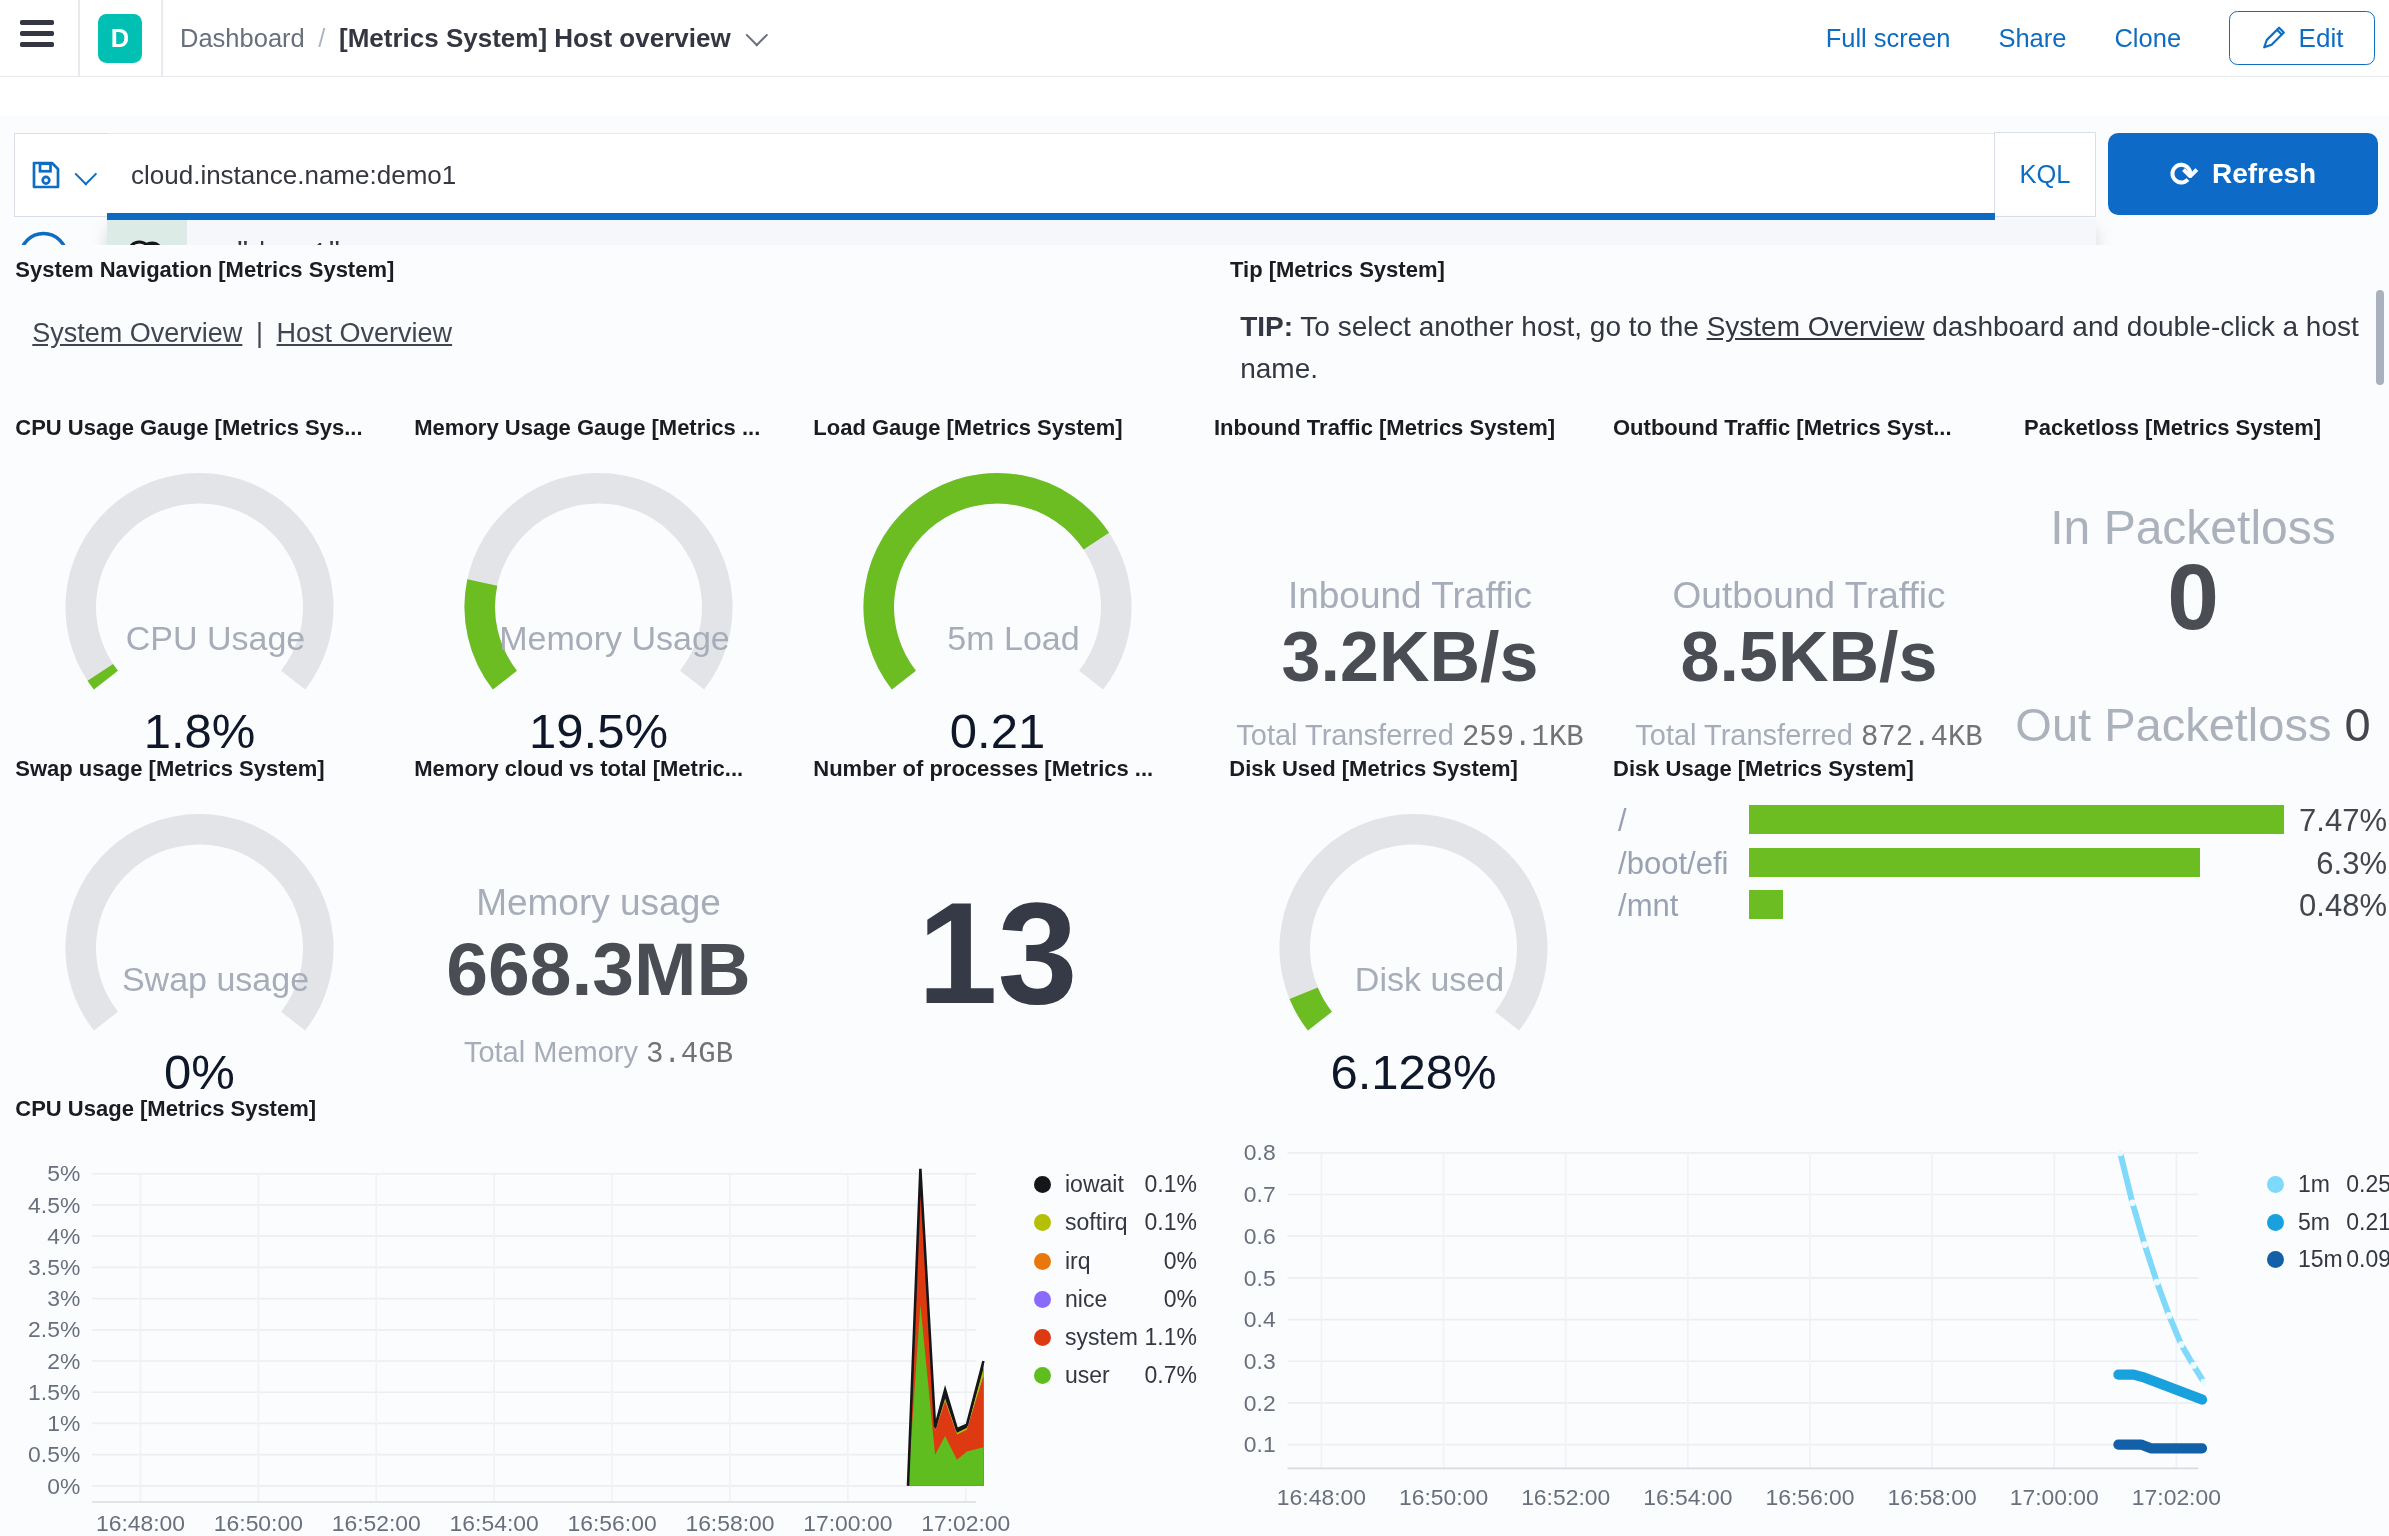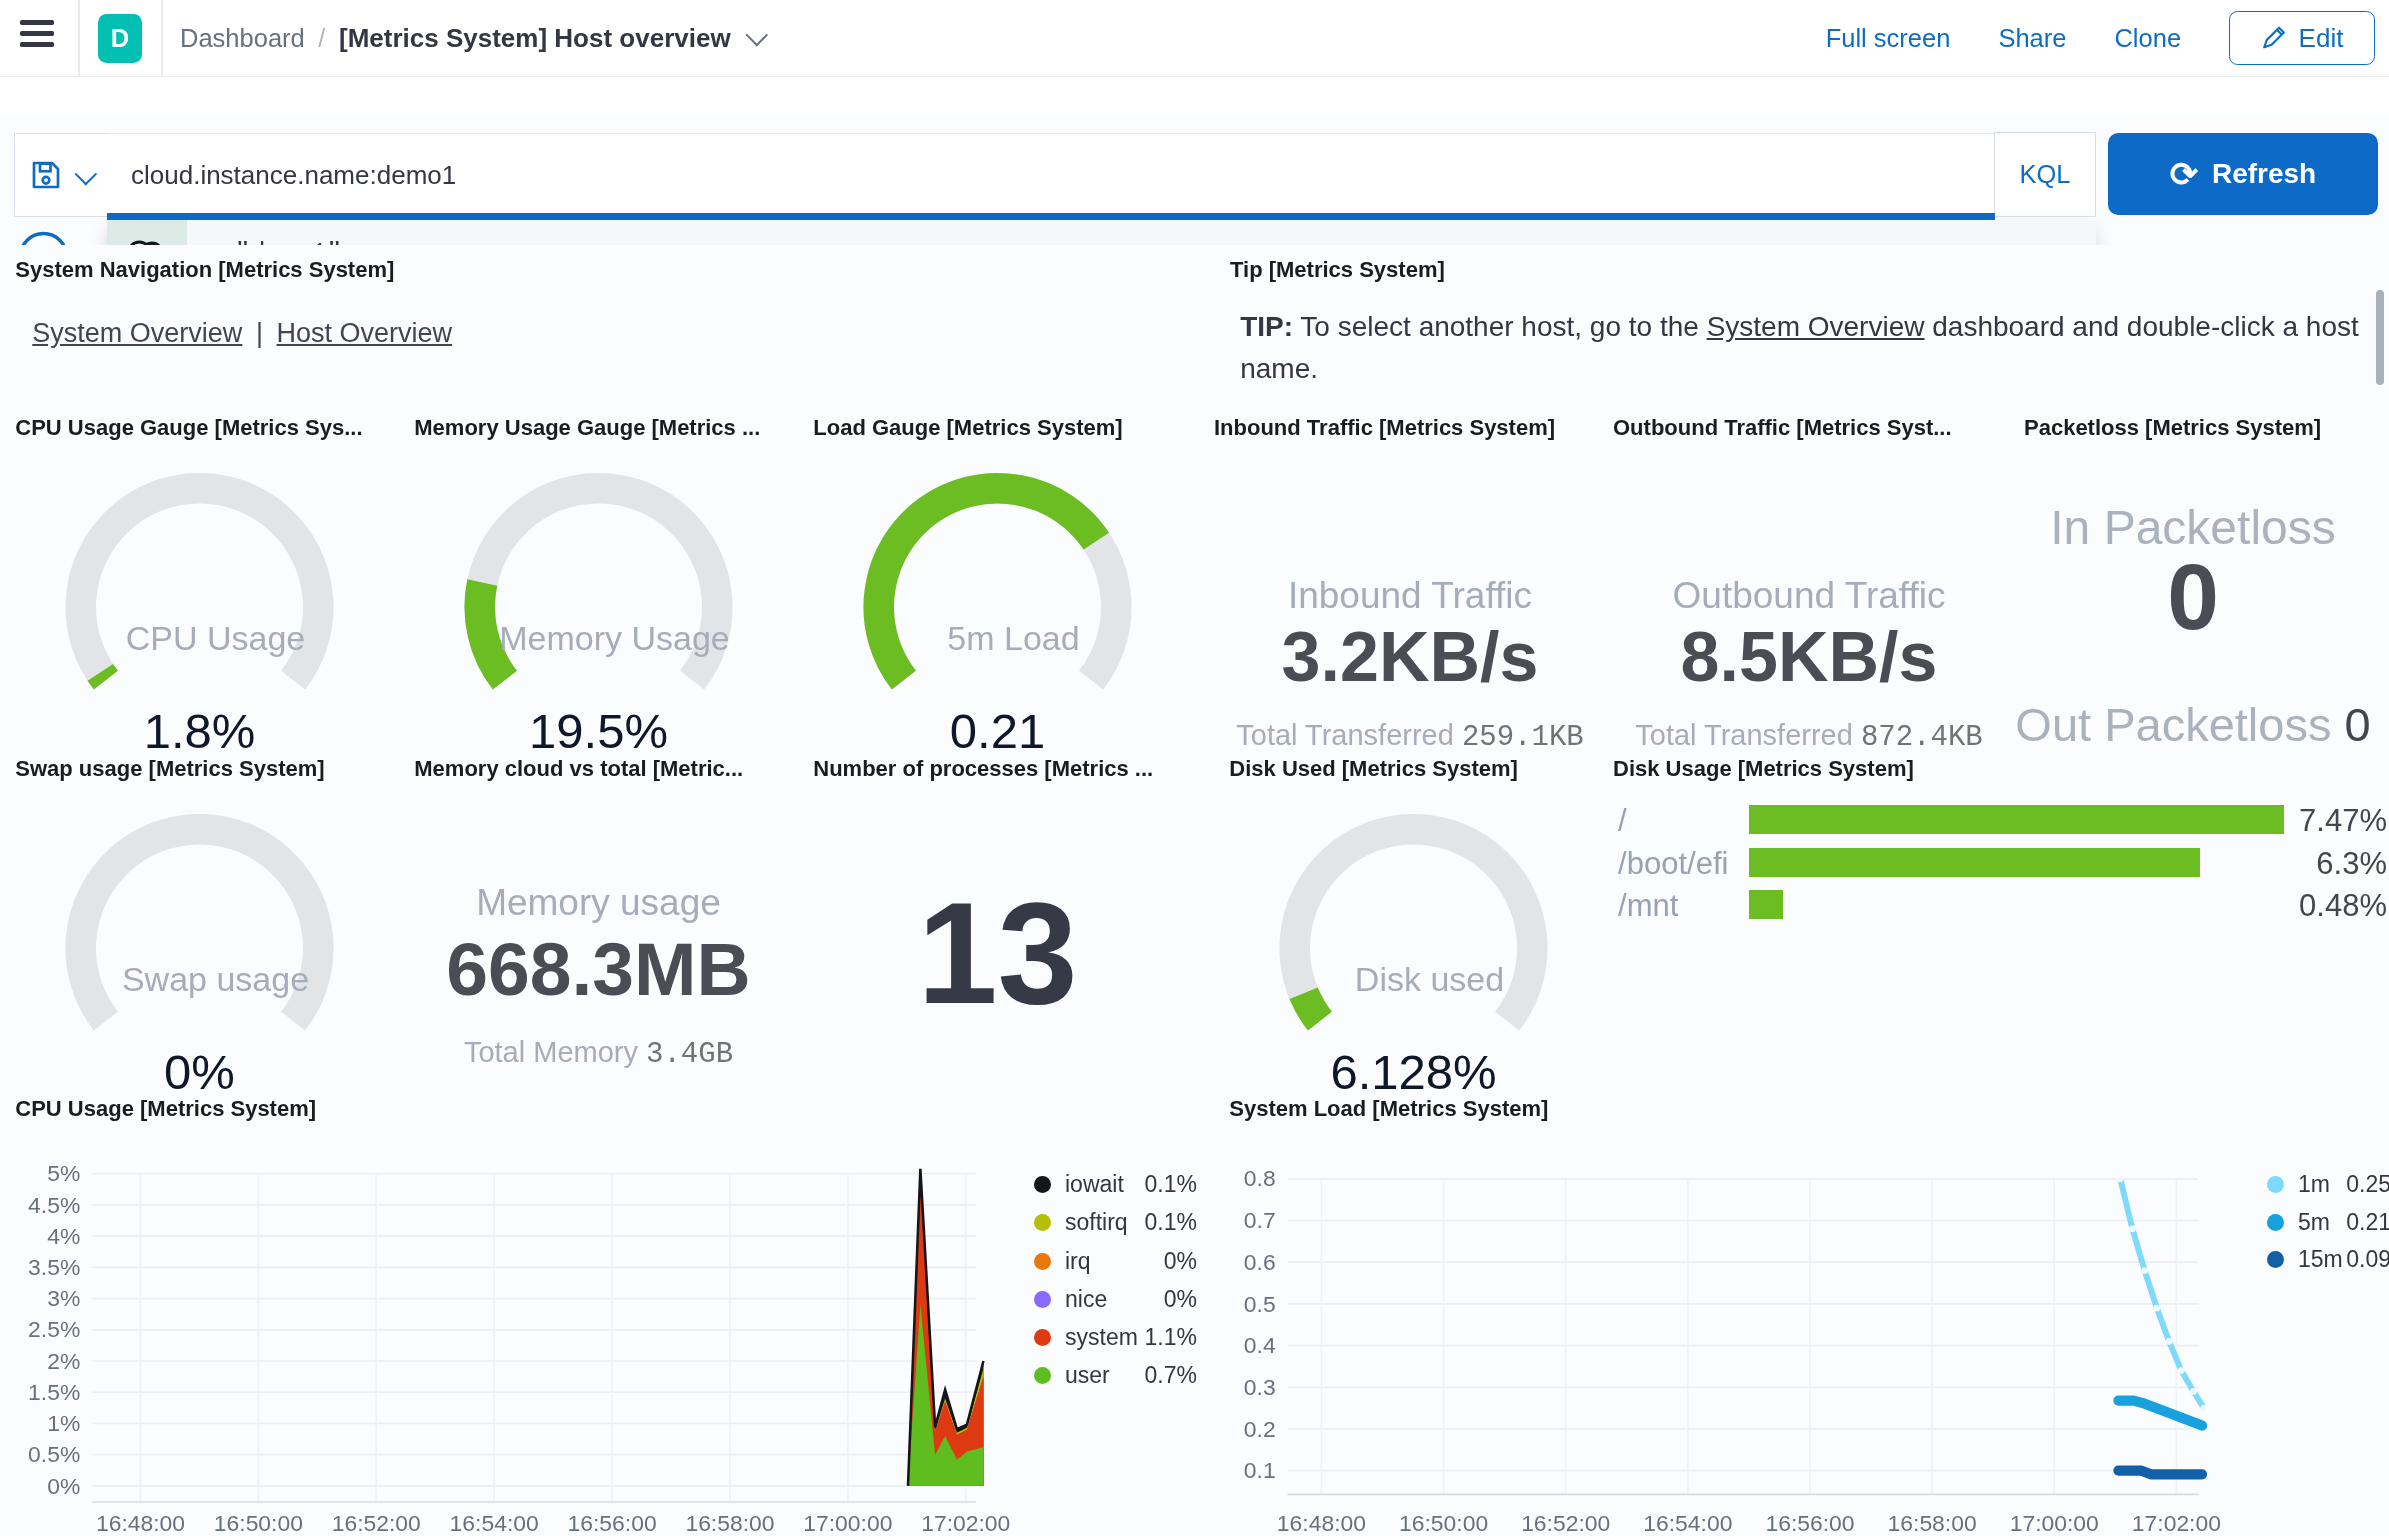--- a/index.html
+++ b/index.html
@@ -332,21 +332,20 @@
           </div>
           <div class="legend-row" style="left:1034px;top:263px;width:163px">
             <div class="dot" style="background:#5fbd20"></div>
             <div class="llab">user</div>
             <div class="lval">0.7%</div>
           </div>
         </div>
     </div>
 
     <div class="panel" style="left:1214px;top:851px;width:1175px;height:442px">
-      <div class="panel-title" style="padding-left:15.3px">System Load [Metrics System]</div>
       <svg id="load-chart" width="1175" height="419" viewBox="0 0 1384 494">
           <line x1="86" y1="67" x2="1160" y2="67" stroke="#eceef1" stroke-width="2"></line>
           <text x="72" y="76" text-anchor="end" font-size="27" fill="#69707d">0.8</text>
           <line x1="86" y1="116.14285714285714" x2="1160" y2="116.14285714285714" stroke="#eceef1" stroke-width="2"></line>
           <text x="72" y="125.14285714285714" text-anchor="end" font-size="27" fill="#69707d">0.7</text>
           <line x1="86" y1="165.28571428571428" x2="1160" y2="165.28571428571428" stroke="#eceef1" stroke-width="2"></line>
           <text x="72" y="174.28571428571428" text-anchor="end" font-size="27" fill="#69707d">0.6</text>
           <line x1="86" y1="214.42857142857144" x2="1160" y2="214.42857142857144" stroke="#eceef1" stroke-width="2"></line>
           <text x="72" y="223.42857142857144" text-anchor="end" font-size="27" fill="#69707d">0.5</text>
           <line x1="86" y1="263.57142857142856" x2="1160" y2="263.57142857142856" stroke="#eceef1" stroke-width="2"></line>

